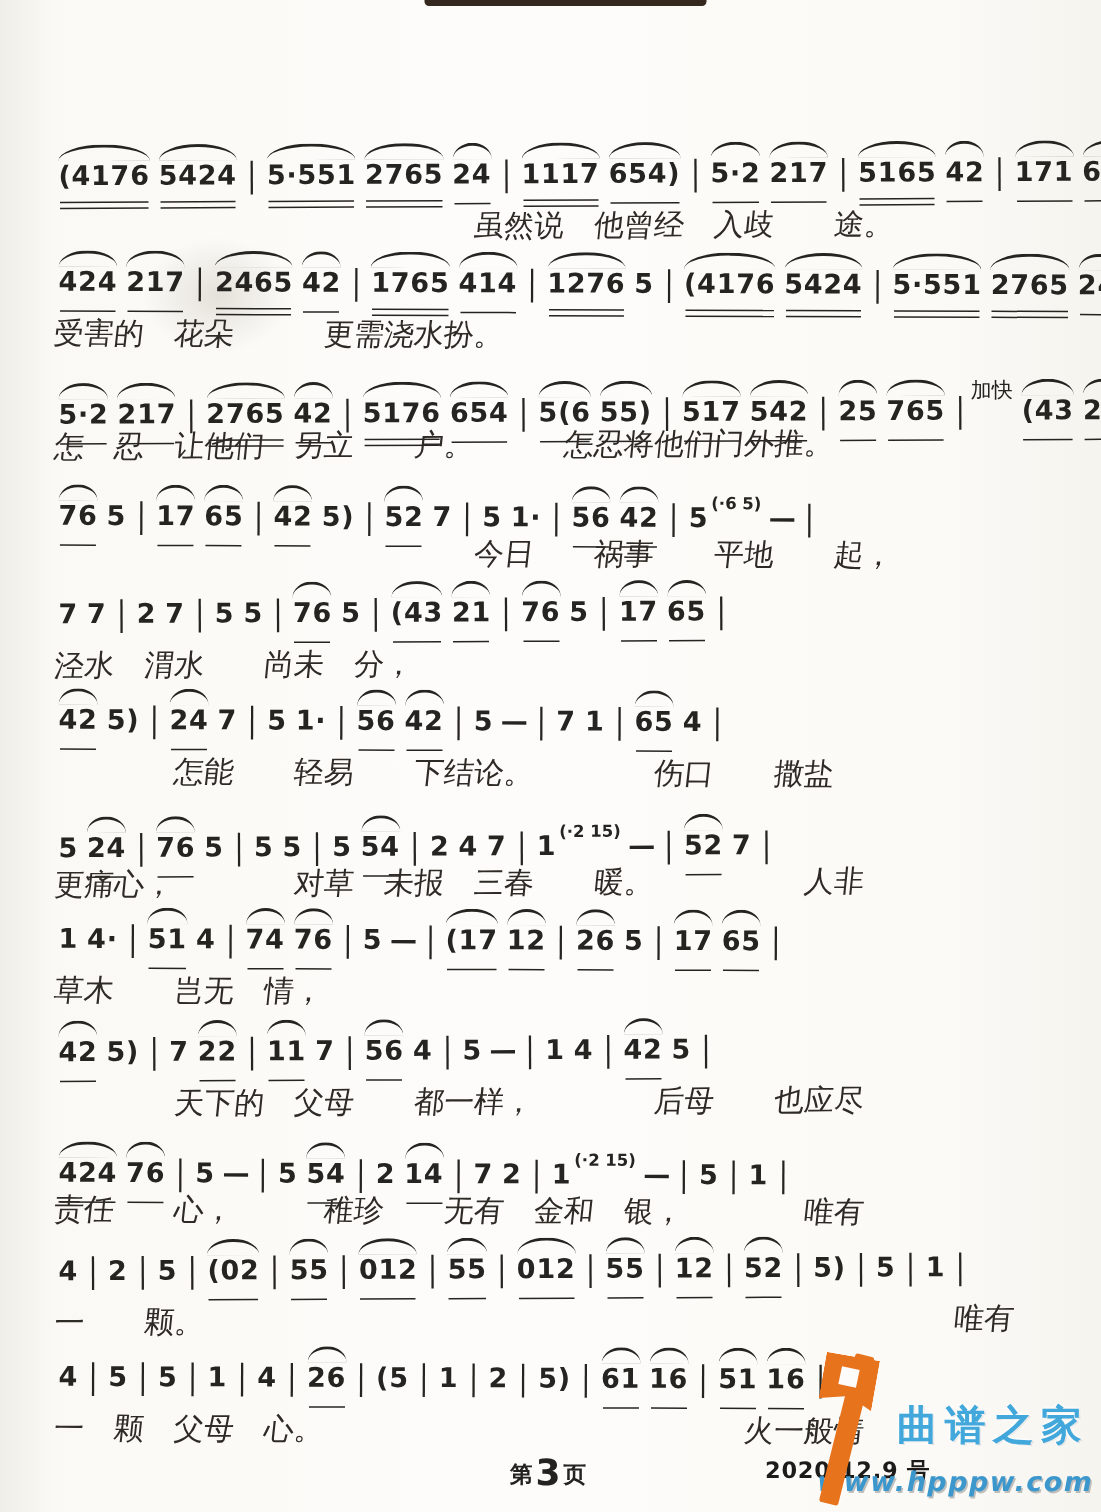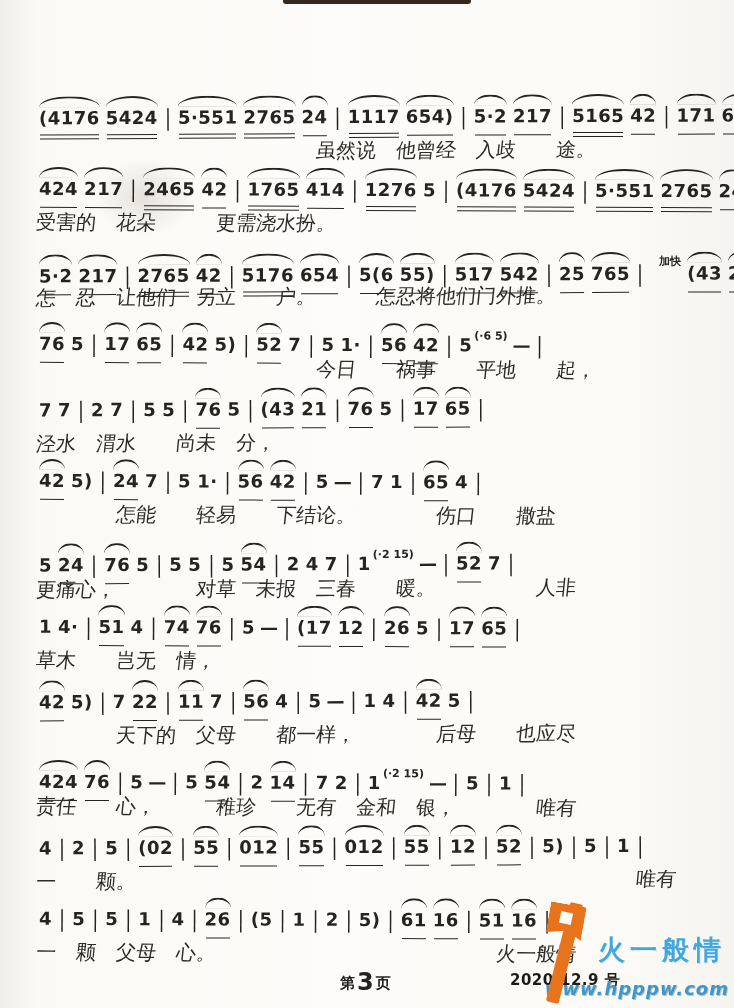--- a/index.html
+++ b/index.html
@@ -22,21 +22,21 @@
         white-space:nowrap;transform:skewX(-6deg);}
   .g{position:relative;display:inline-block;margin:0 3px;letter-spacing:.5px;}
   .u1::after,.u2::after{content:"";position:absolute;left:1px;right:1px;bottom:1px;
         border-top:1.7px solid #262420;}
   .u2::after{bottom:-1px;height:3.5px;border-bottom:1.7px solid #262420;}
   .arc::before{content:"";position:absolute;left:0;right:0;top:-1px;height:9px;
         border-top:2px solid #262420;border-radius:50% 50% 0 0/100% 100% 0 0;}
   .bar{display:inline-block;margin:0 4px;transform:scaleY(1.25);font-weight:normal;}
   .dash{display:inline-block;width:22px;text-align:center;}
   sup.orn{font-size:11px;vertical-align:12px;margin-left:2px;letter-spacing:0;}
-  .anno{font-size:11px;vertical-align:15px;margin-right:3px;font-weight:bold;margin-left:12px;}
+  .anno{font-size:14px;vertical-align:15px;margin-right:3px;font-weight:normal;}
   .pagenum{position:absolute;left:340px;bottom:12px;font-size:15px;font-weight:bold;
         color:#242220;z-index:2;}
   .pagenum .big{font-size:24px;margin:0 2px;vertical-align:-2px;}
   .date{position:absolute;left:510px;bottom:18px;font-size:15px;font-weight:bold;
         color:#1c1b1a;letter-spacing:.5px;z-index:4;}
   .watermark{position:absolute;right:0;bottom:0;width:236px;height:76px;z-index:5;}
   .wm-brand{position:absolute;right:8px;top:0;font-size:27px;font-weight:bold;color:#42a7da;
         letter-spacing:5px;text-shadow:0 0 3px #fff,0 0 3px #fff,1px 1px 0 rgba(100,100,100,.25);}
   .wm-url{position:absolute;right:5px;bottom:9px;font-style:italic;font-weight:bold;
         font-size:18px;color:#3c97cc;letter-spacing:1px;
@@ -111,16 +111,16 @@
   <div class="pagenum">
     <span>第</span><span class="big">3</span><span>页</span>
   </div>
 
   <div class="date">2020.12.9 号</div>
 
   <div class="watermark">
     <div class="wm-logo">
       <span class="wm-logo-hole"></span>
     </div>
-    <div class="wm-brand">火一般情</div>
+    <div class="wm-brand">曲谱之家</div>
     <div class="wm-url">www.hpppw.com</div>
   </div>
 </div>
 
 </body></html>

